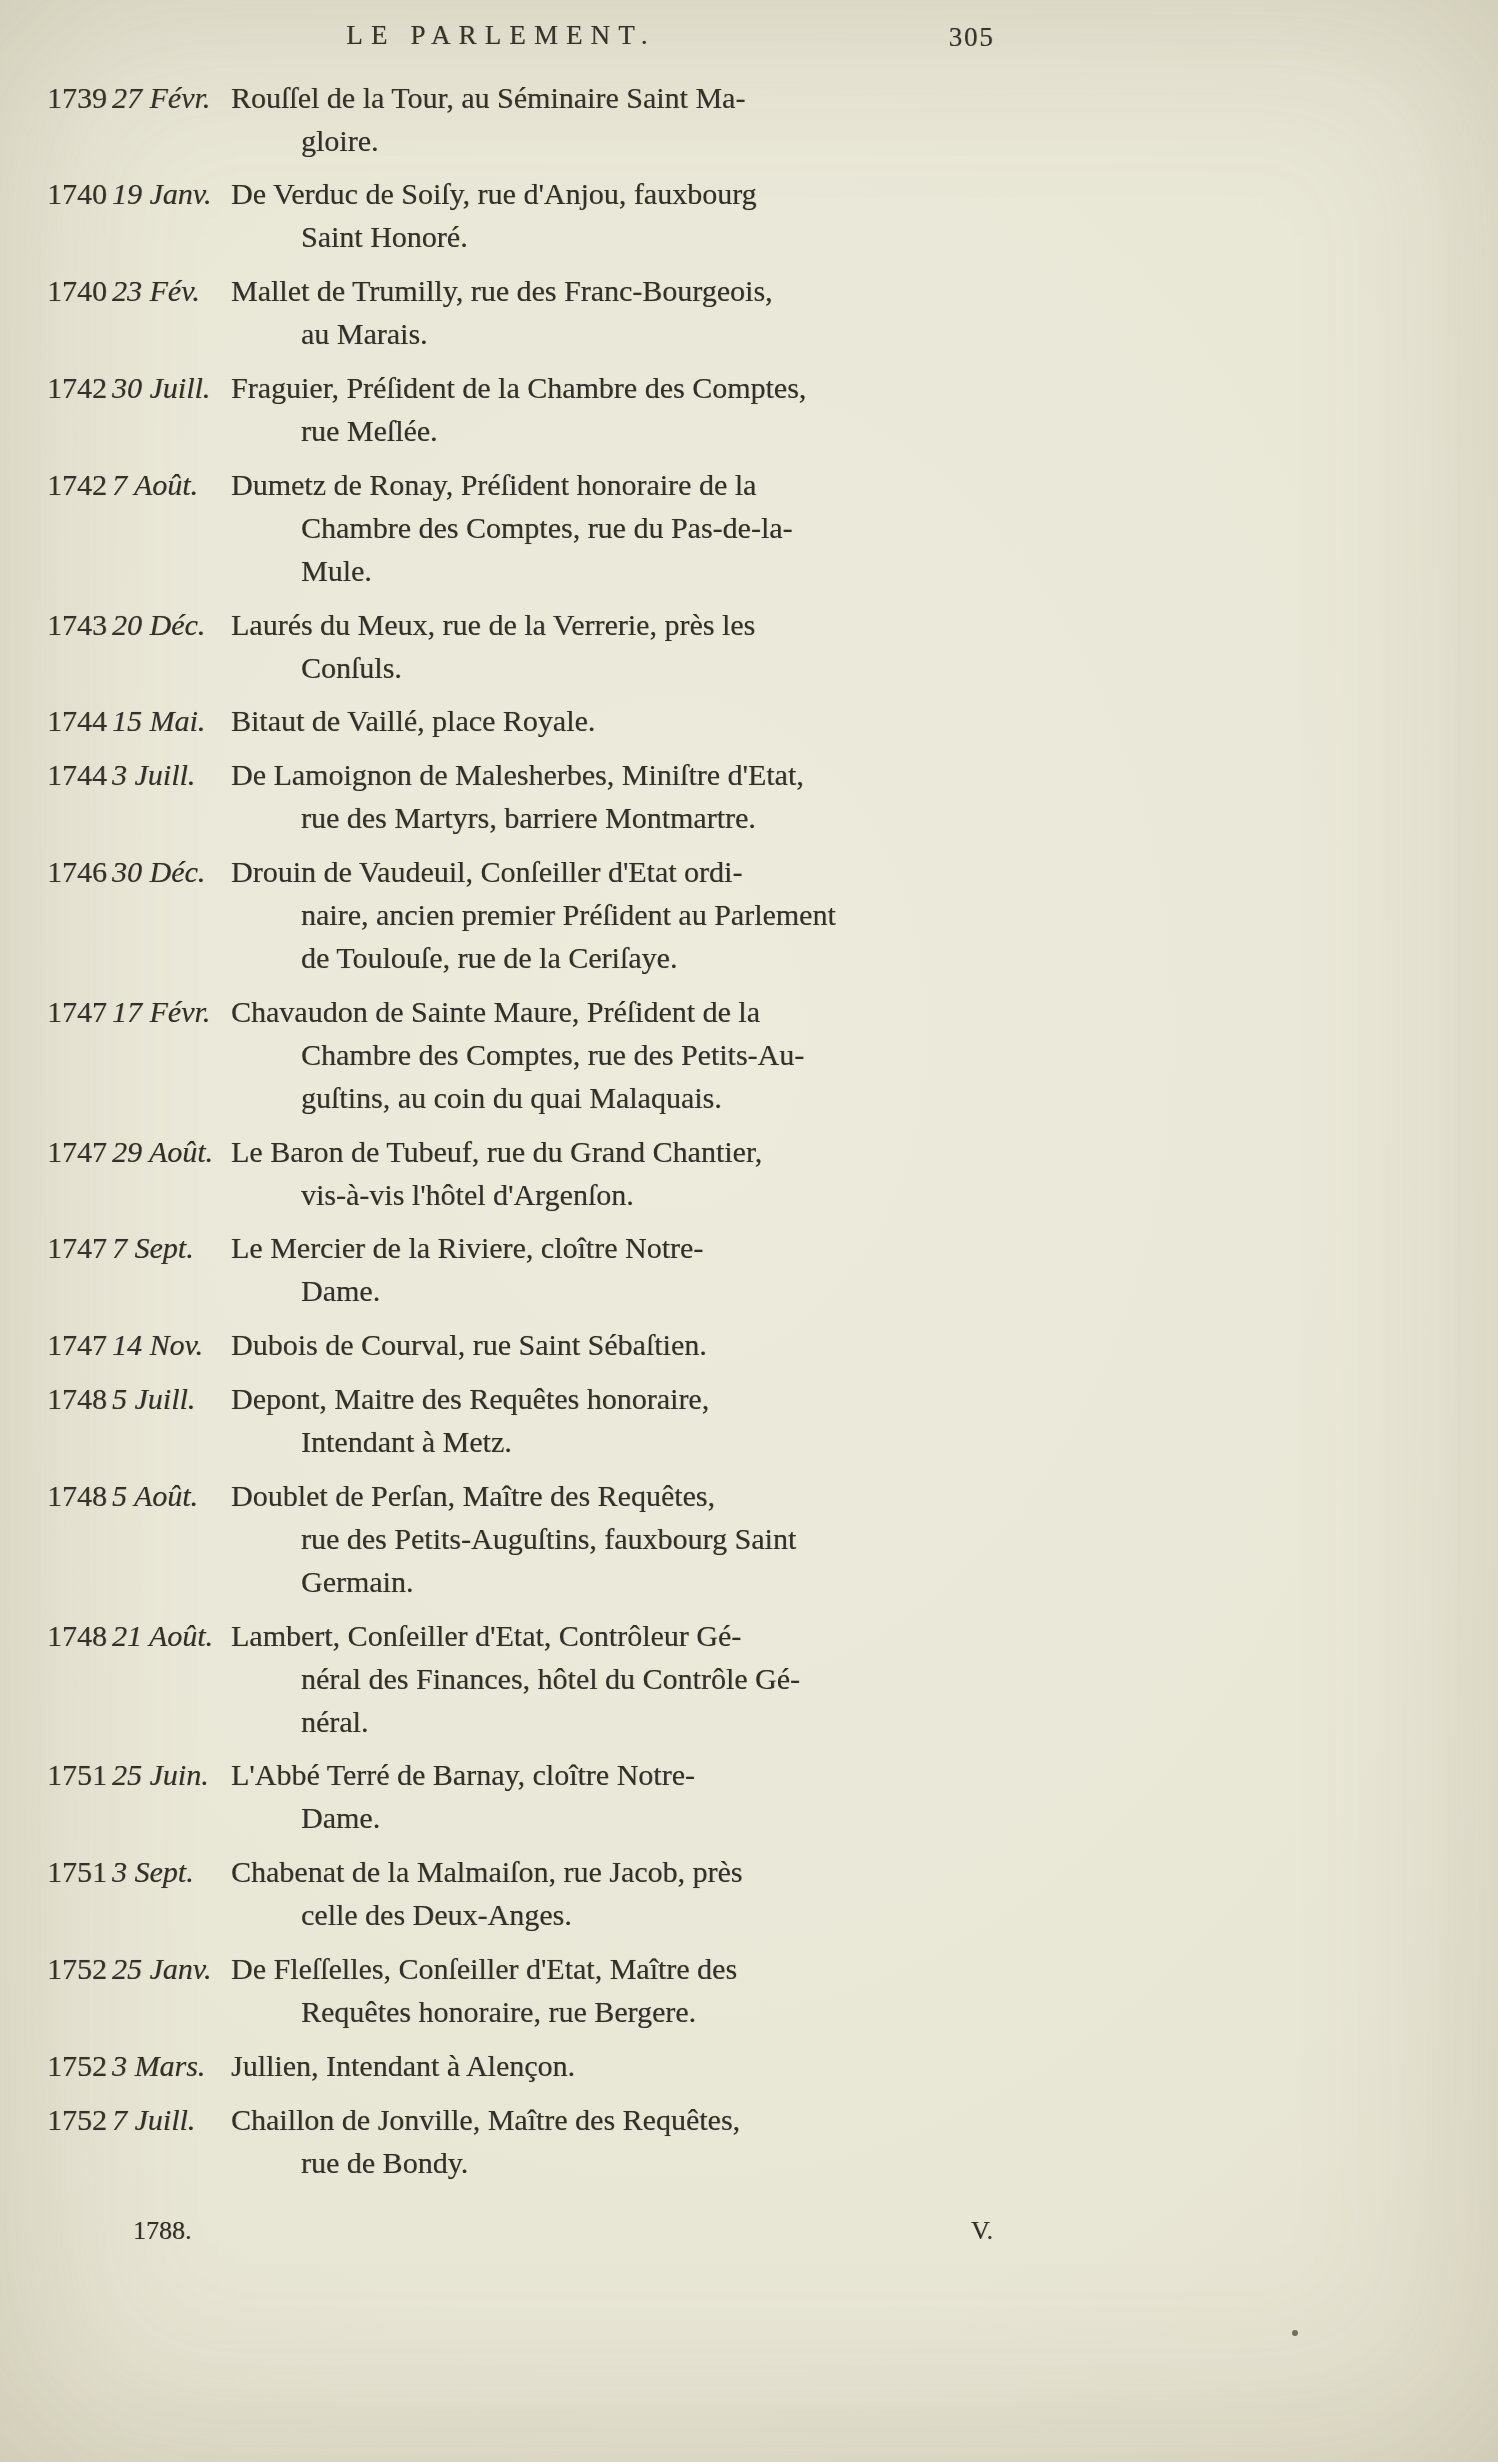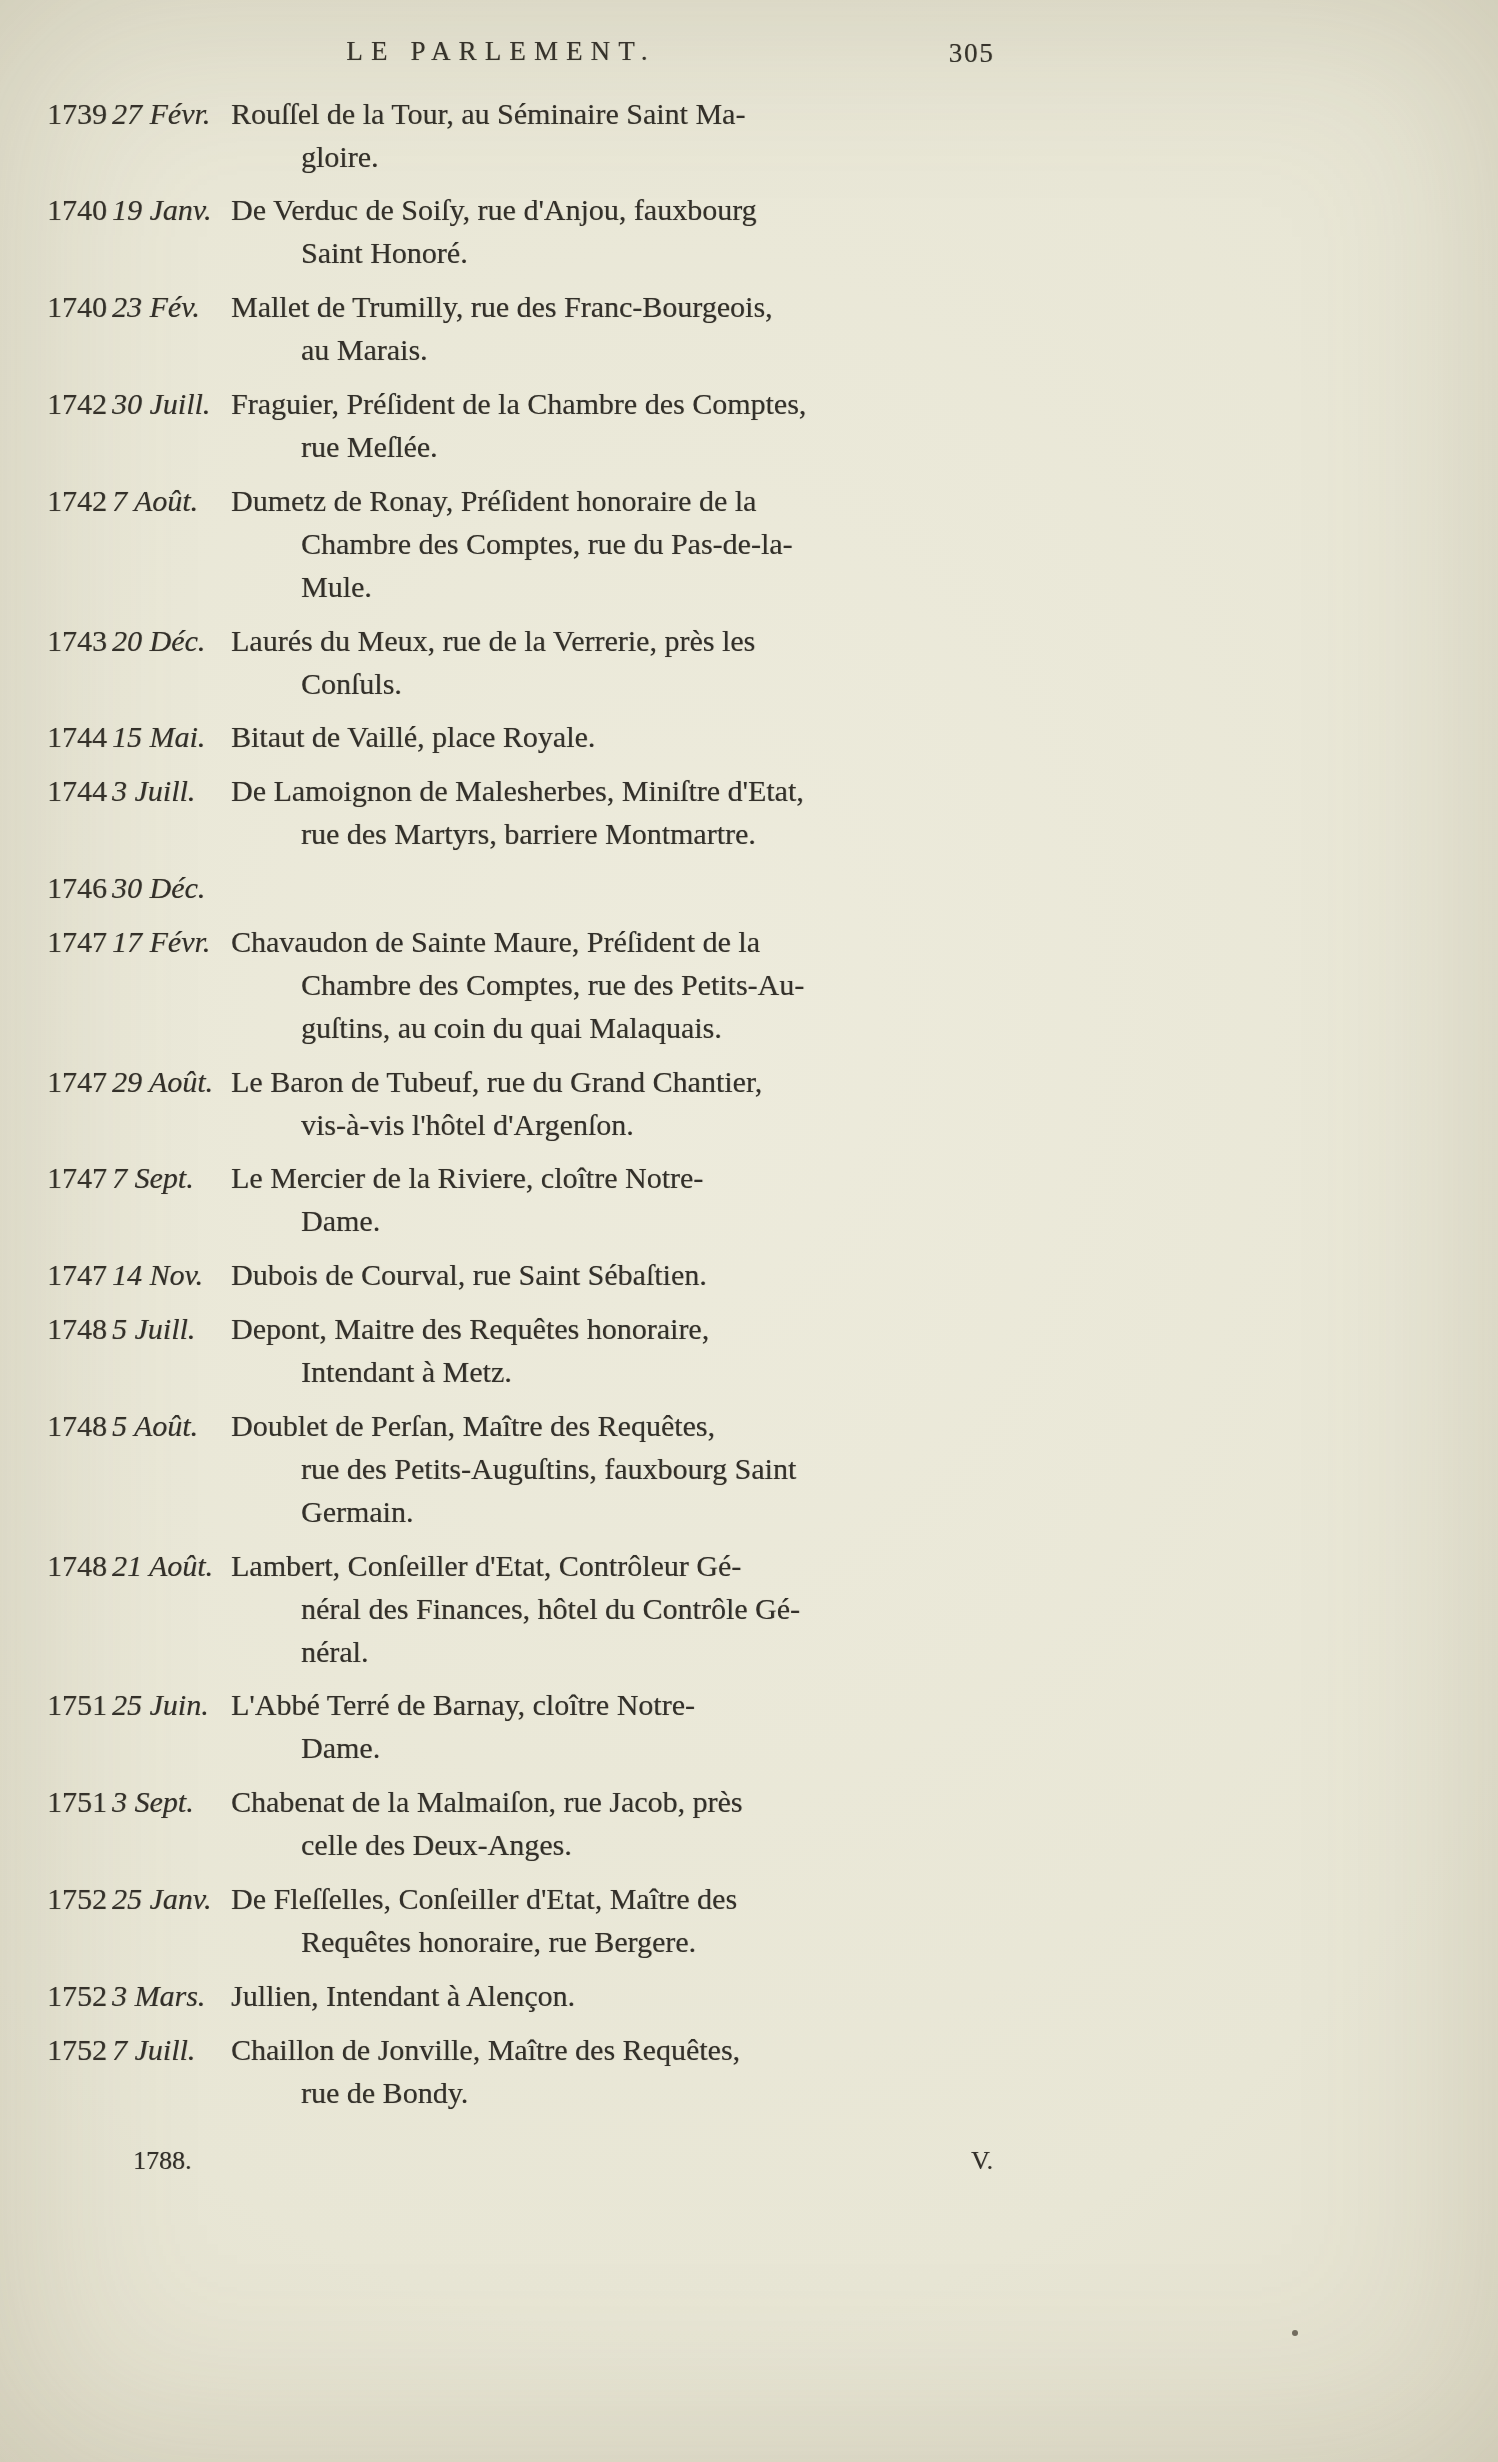--- a/index.html
+++ b/index.html
@@ -23,21 +23,21 @@
   }
   .page::after {
     content: "";
     position: absolute;
     inset: 0;
     box-shadow: inset 0 0 198px rgba(116, 106, 74, 0.22);
     pointer-events: none;
   }
   .content {
     position: absolute;
-    top: 36px;
+    top: 20px;
     left: 47px;
     width: 962px;
     text-shadow: 0.4px 0.4px 0.7px rgba(43, 39, 30, 0.45);
   }
   .header {
     position: relative;
     height: 52px;
     font-size: 27px;
   }
   .running-title {
@@ -160,20 +160,23 @@
   <div class="entry">
     <span class="year">1744</span>
     <span class="date">3 Juill.</span>
     <span class="text">De Lamoignon de Malesherbes, Miniſtre d'Etat,
 rue des Martyrs, barriere Montmartre.</span>
   </div>
 
   <div class="entry">
     <span class="year">1746</span>
     <span class="date">30 Déc.</span>
+    <span class="text">Drouin de Vaudeuil, Conſeiller d'Etat ordi-
+naire, ancien premier Préſident au Parlement
+de Toulouſe, rue de la Ceriſaye.</span>
   </div>
 
   <div class="entry">
     <span class="year">1747</span>
     <span class="date">17 Févr.</span>
     <span class="text">Chavaudon de Sainte Maure, Préſident de la
 Chambre des Comptes, rue des Petits-Au-
 guſtins, au coin du quai Malaquais.</span>
   </div>
 

